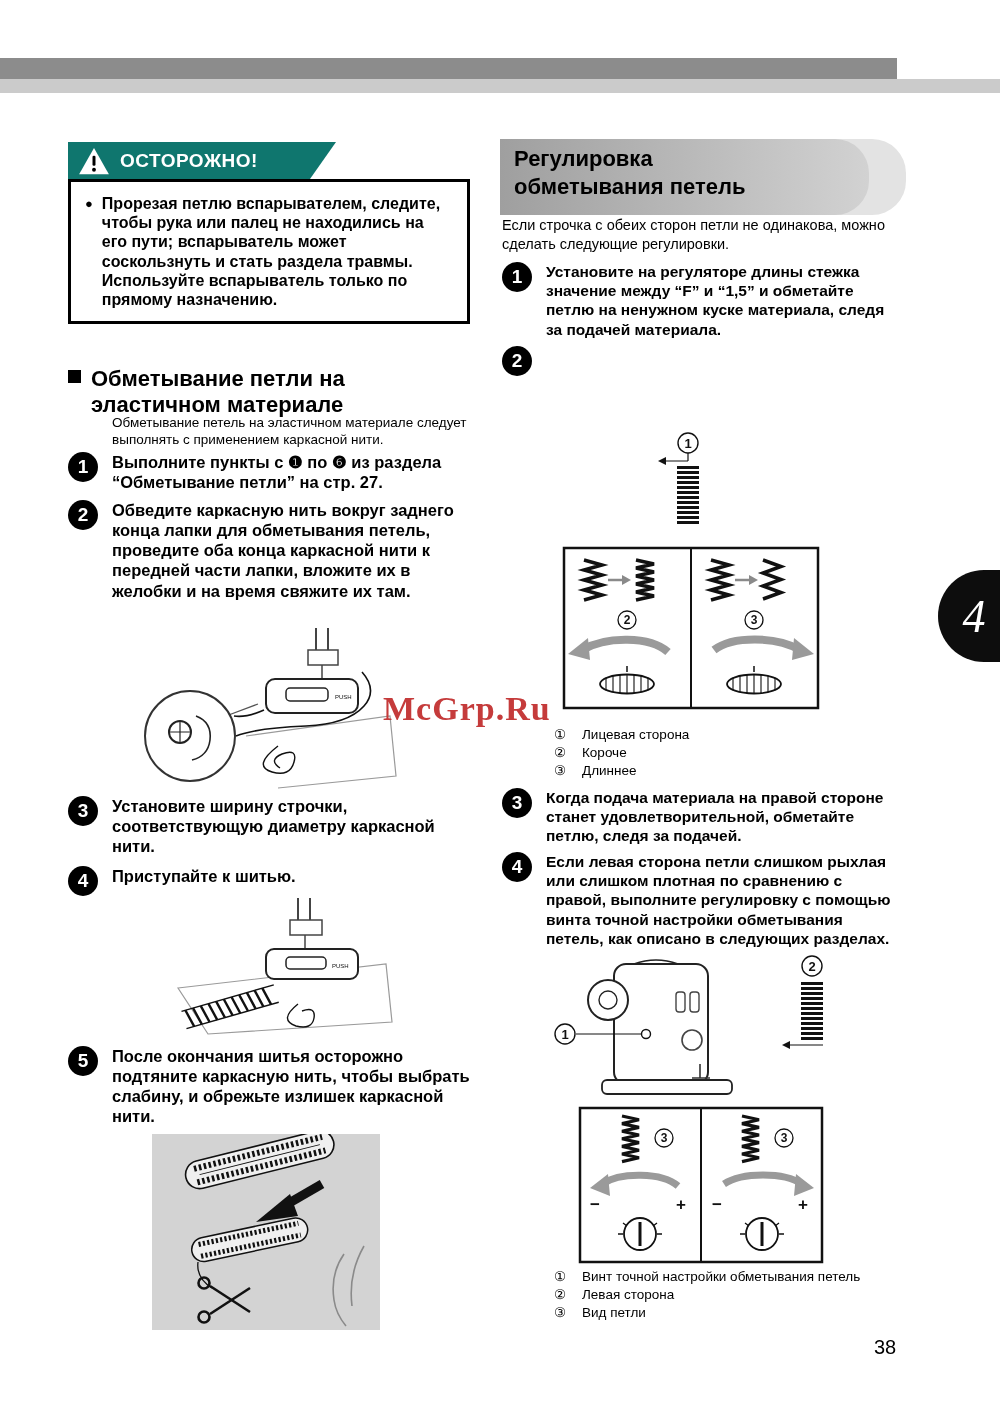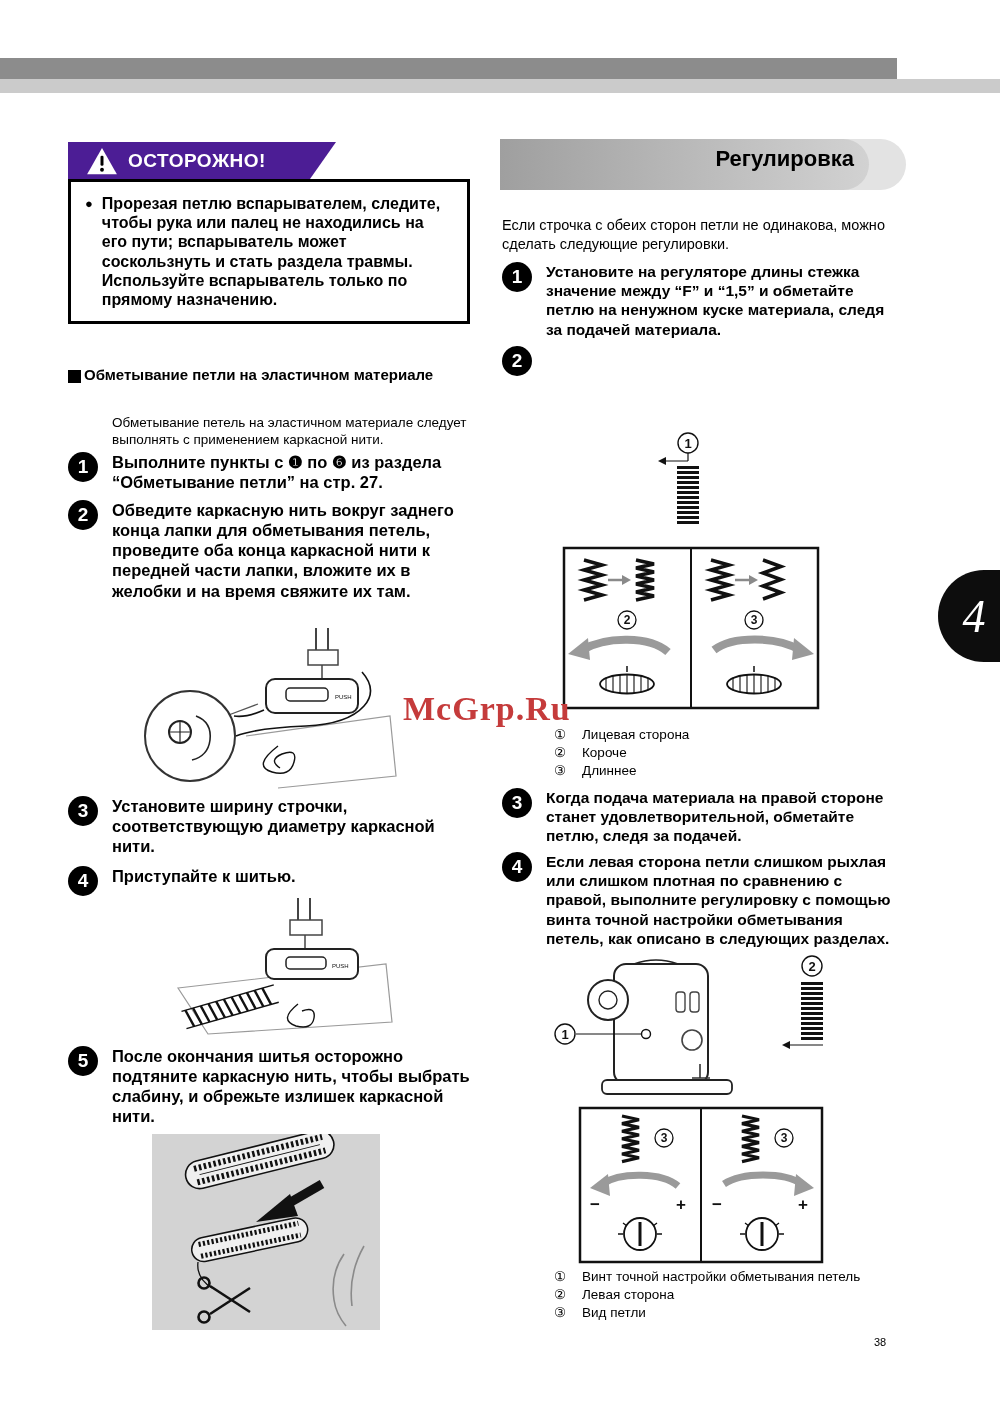--- a/index.html
+++ b/index.html
@@ -8,75 +8,75 @@
     position:relative; width:1000px; height:1417px; background:#fff;
     font-family:"Liberation Sans", sans-serif; color:#000; overflow:hidden;
   }
 
   
   .bar-dark { position:absolute; left:0; top:58px; width:897px; height:21px; background:#8c8c8c; }
   .bar-light { position:absolute; left:0; top:79px; width:1000px; height:14px; background:#cbcbcb; }
 
   
   .warn-banner {
-    position:absolute; left:68px; top:142px; width:268px; height:37px; background:#4c1d95;
+    position:absolute; left:68px; top:142px; width:268px; height:37px; background:#0f766e;
     clip-path: polygon(0 0, 100% 0, calc(100% - 26px) 100%, 0 100%);
-    display:flex; align-items:center; gap:10px; padding-left:18px;
+    display:flex; align-items:center; gap:10px; padding-left:10px;
   }
   .warn-title { color:#fff; font-weight:bold; font-size:19px; letter-spacing:0.5px; }
   .warn-tri { width:32px; height:28px; }
   .warn-body {
     position:absolute; left:68px; top:179px; width:402px;
     border:3px solid #000; padding:12px 14px; display:flex; gap:9px;
     font-weight:bold; font-size:16px; line-height:1.2;
   }
   .bullet { font-size:13px; line-height:1.6; }
 
-  .section-head { position:absolute; left:68px; top:366px; width:384px; display:flex; gap:3px; font-weight:bold; font-size:15px; line-height:1.2; }
+  .section-head { position:absolute; left:68px; top:366px; width:384px; display:flex; gap:10px; font-weight:bold; font-size:22px; line-height:1.2; }
   .sq { width:13px; height:13px; background:#000; flex:0 0 13px; margin-top:4px; }
   .section-intro { position:absolute; left:112px; top:414px; width:372px; font-size:13.5px; line-height:1.28; }
 
   .step { position:absolute; display:flex; gap:14px; }
   .badge {
     width:30px; height:30px; border-radius:50%; background:#000; color:#fff;
     font-weight:bold; font-size:19px; display:flex; align-items:center; justify-content:center;
     flex:0 0 30px;
   }
   .step-text { font-weight:bold; font-size:16.5px; line-height:1.22; }
   .lw { width:358px; }
   .rw { width:352px; font-size:15.5px; line-height:1.24; }
 
   
-  #rhead { position:absolute; left:500px; top:139px; width:406px; height:51px;text-align:right; }
+  #rhead { position:absolute; left:500px; top:139px; width:406px; height:76px; }
   .rhead-bg2 { position:absolute; right:0; top:0; width:100%; height:100%; background:#e3e3e3; border-radius:0 34px 34px 0; }
   .rhead-bg1 { position:absolute; left:0; top:0; width:91%; height:100%; background:linear-gradient(90deg,#9f9f9f,#d2d2d2); border-radius:0 34px 34px 0; }
   .rhead-text { position:absolute; left:14px; top:6px; width:340px; font-weight:bold; font-size:22px; line-height:1.27; }
   .rintro { position:absolute; left:502px; top:216px; width:398px; font-size:14.5px; line-height:1.3; }
 
   .legend { position:absolute; font-size:13.5px; }
   .legend-row { display:flex; gap:8px; line-height:1.35; }
   .lg-n { width:20px; flex:0 0 20px; }
 
   .fig { position:absolute; }
   svg text { fill:#111; font-family:"Liberation Sans", sans-serif; }
 
   #watermark {
-    position:absolute; left:403px; top:690px; z-index:10;
+    position:absolute; left:383px; top:690px; z-index:10;
     font-family:"Liberation Serif", serif; font-weight:bold; font-size:34px;
     color:#c53b3b; letter-spacing:1px;
   }
 
   #chapter-tab {
     position:absolute; left:938px; top:570px; width:62px; height:92px;
     background:#0d0d0d; border-radius:46px 0 0 46px;
     display:flex; align-items:center; justify-content:center;
   }
   #chapter-tab span { color:#fff; font-family:"Liberation Serif", serif; font-style:italic; font-size:46px; padding-left:10px; }
 
-  #page-number { position:absolute; left:874px; top:1336px; font-size:11px; }
+  #page-number { position:absolute; left:874px; top:1336px; font-size:20px; }
 </style>
 </head>
 <body>
 
 <div id="page">
 
   <div class="bar-dark"></div>
   <div class="bar-light"></div>
 
   <div class="warn-banner">
@@ -194,20 +194,21 @@
     <path d="M192 120 q-14 20 -10 46 q2 14 12 26 M212 112 q-16 28 -12 60" stroke="#8a8a8a" stroke-width="1.6" fill="none"></path>
   </svg>
 
   <div id="watermark">McGrp.Ru</div>
 
   <div id="rhead">
     <div class="rhead-bg2"></div>
     <div class="rhead-bg1"></div>
     <div class="rhead-text">
       <div>Регулировка</div>
+      <div>обметывания петель</div>
     </div>
   </div>
   <div class="rintro">Если строчка с обеих сторон петли не одинакова, можно сделать следующие регулировки.</div>
 
   <div class="step" style="left:502px; top:262px;">
     <div class="badge">1</div>
     <div class="step-text rw">Установите на регуляторе длины стежка значение между “F” и “1,5” и обметайте петлю на ненужном куске материала, следя за подачей материала.</div>
   </div>
   <div class="step" style="left:502px; top:346px;">
     <div class="badge">2</div>

